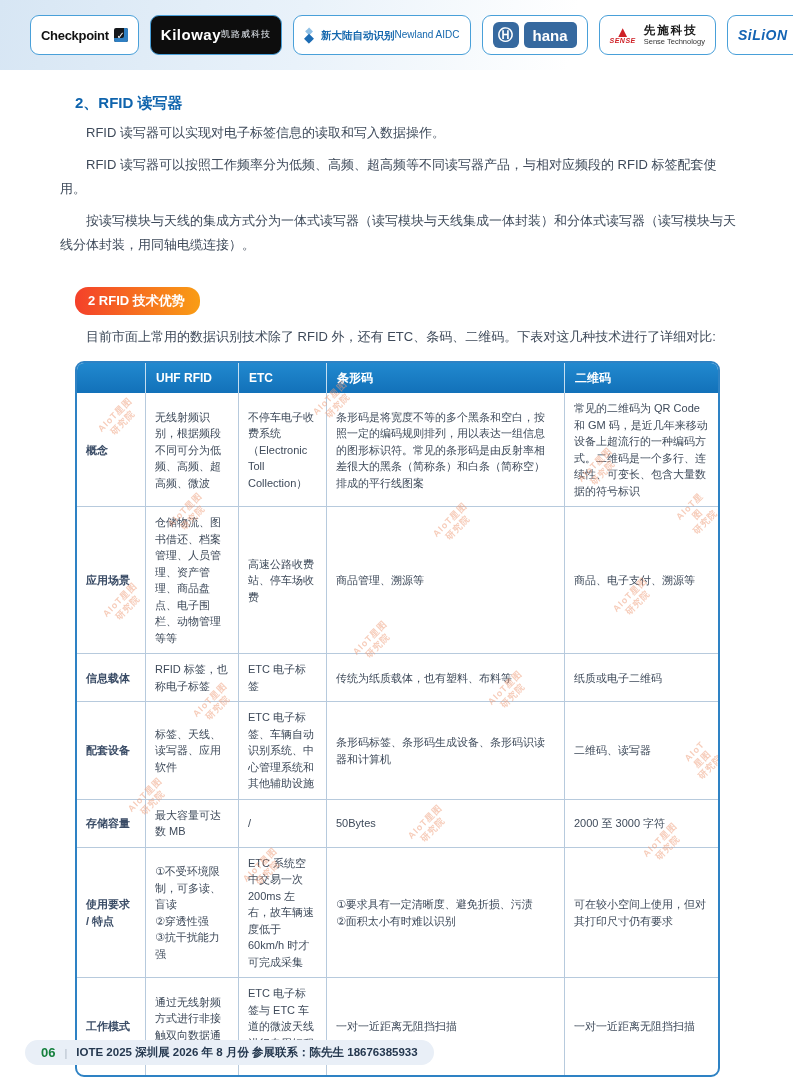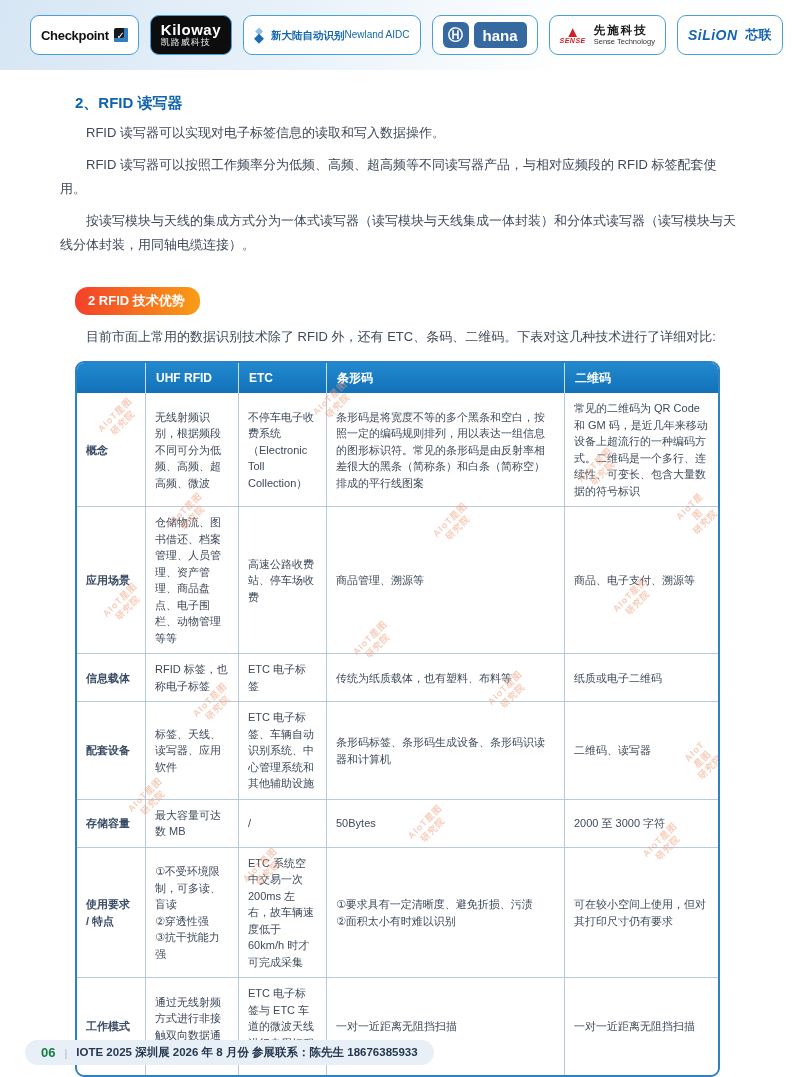--- a/index.html
+++ b/index.html
@@ -21,21 +21,21 @@
   .logo-box{
     background:#fff; border:1.5px solid #49a0d9; border-radius:9px;
     height:40px; display:flex; align-items:center; justify-content:center;
     padding:0 10px; gap:5px; flex:none;
   }
   .logo-box.dark{ background:#0d0d0d; }
   .cp-text{ font-size:13px; font-weight:bold; color:#111; letter-spacing:-0.3px;}
   .cp-icon{ width:14px; height:14px; background:#15181c; color:#fff; font-size:10px;
     display:flex; align-items:center; justify-content:center; border-radius:2px;
     box-shadow:inset -4px -4px 0 #2f7fc2;}
-  .kiloway-wrap{ display:flex; flex-direction:column; align-items:flex-start; line-height:1.05;}
+  .kiloway-wrap{ display:flex; flex-direction:row; align-items:center; line-height:1.05;}
   .kiloway-1{ color:#fff; font-weight:bold; font-size:15px; letter-spacing:0.5px;}
   .kiloway-2{ color:#e8eef5; font-size:9px; letter-spacing:1px;}
   .nl-diamonds{ display:flex; flex-direction:column; align-items:center; line-height:0.62; margin-right:2px;}
   .nl-d1{ color:#8fc0e6; font-size:10px;}
   .nl-d2{ color:#1c6cb4; font-size:13px;}
   .nl-text{ display:flex; flex-direction:row; line-height:1.15;}
   .nl-1{ color:#1467ad; font-size:10.5px; font-weight:bold;}
   .nl-2{ color:#1467ad; font-size:10px;}
   .hana-ico{ width:26px; height:26px; border-radius:6px; background:#36699f; color:#fff;
     display:flex; align-items:center; justify-content:center; font-size:15px; font-weight:bold;}

